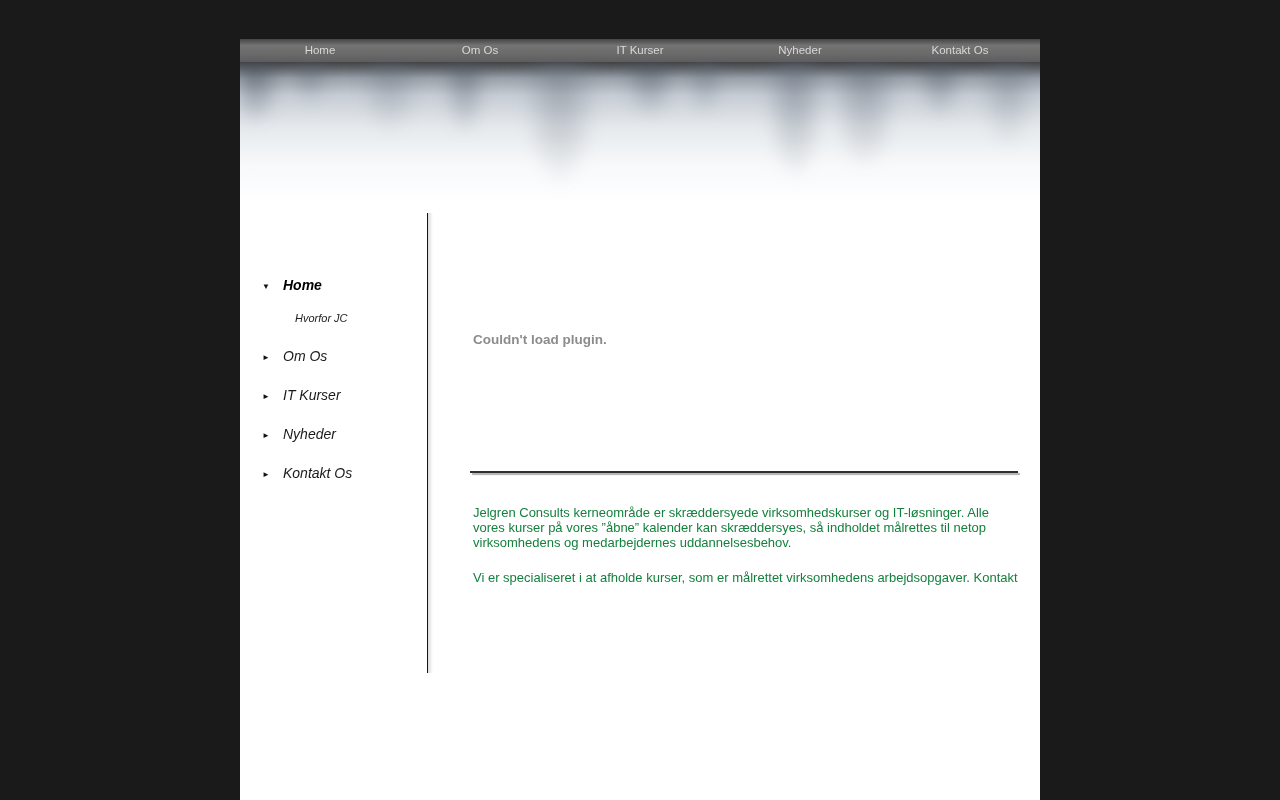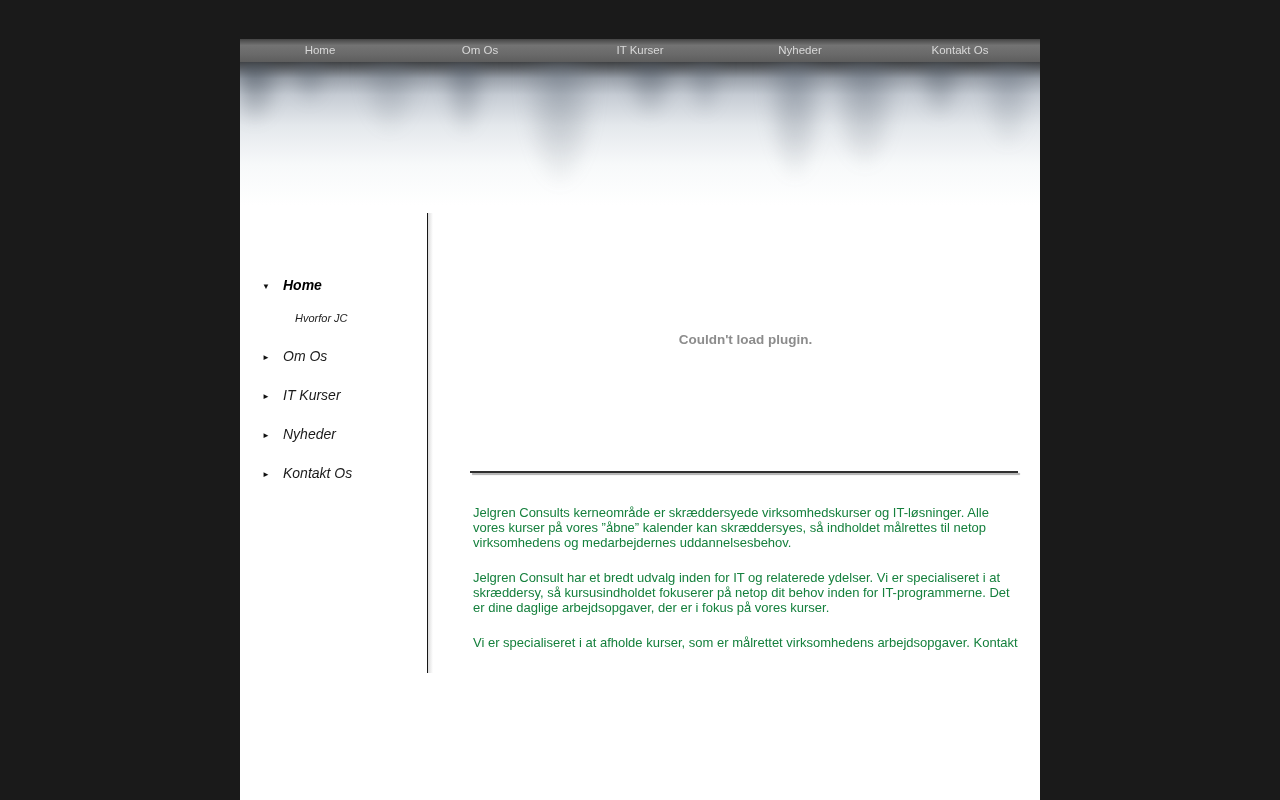--- a/index.html
+++ b/index.html
@@ -81,21 +81,21 @@
   .menu li.sub { padding-left:55px; font-size:11px; line-height:13px; margin-bottom:23px; color:#222; }
   .menu .arrow { display:inline-block; width:21px; font-size:8px; color:#111; vertical-align:1px; }
 
   .divider {
     width:6px;
     background:linear-gradient(90deg,#161616 0px,#161616 1px,#dcdcdc 1px,#ffffff 6px);
   }
 
   .main { flex:1; padding:0 22px 0 40px; }
   .plugin-area {
-    height:253px; display:flex; align-items:center; justify-content:center;
+    height:253px; display:flex; align-items:center; justify-content:flex-start;
   }
   .plugin-message { color:#8c8c8c; font-weight:bold; font-size:13.5px; }
   .heading {
     margin-top:18px; text-align:right;
     font-size:20px; font-weight:400; line-height:24px; color:#2a2a2a;
   }
   .rule {
     margin-top:5px; margin-left:-3px; height:2px;
     background:#2f2f2f; box-shadow:2px 2px 1px #b0b0b0;
   }
@@ -146,18 +146,17 @@
     </aside>
 
     <div class="divider"></div>
 
     <main class="main">
       <div class="plugin-area">
         <span class="plugin-message">Couldn't load plugin.</span>
       </div>
       <div class="rule"></div>
       <p class="first">Jelgren Consults kerneområde er skræddersyede virksomhedskurser og IT-løsninger. Alle vores kurser på vores ”åbne” kalender kan skræddersyes, så indholdet målrettes til netop virksomhedens og medarbejdernes uddannelsesbehov.</p>
-      <p>Jelgren Consult har et bredt udvalg inden for IT og relaterede ydelser. Vi er specialiseret i at skræddersy, så kursusindholdet fokuserer på netop dit behov inden for IT-programmerne. Det er dine daglige arbejdsopgaver, der er i fokus på vores kurser.</p>
       <p>Vi er specialiseret i at afholde kurser, som er målrettet virksomhedens arbejdsopgaver. Kontakt</p>
     </main>
 
   </div>
 </div>
 
 </body></html>

